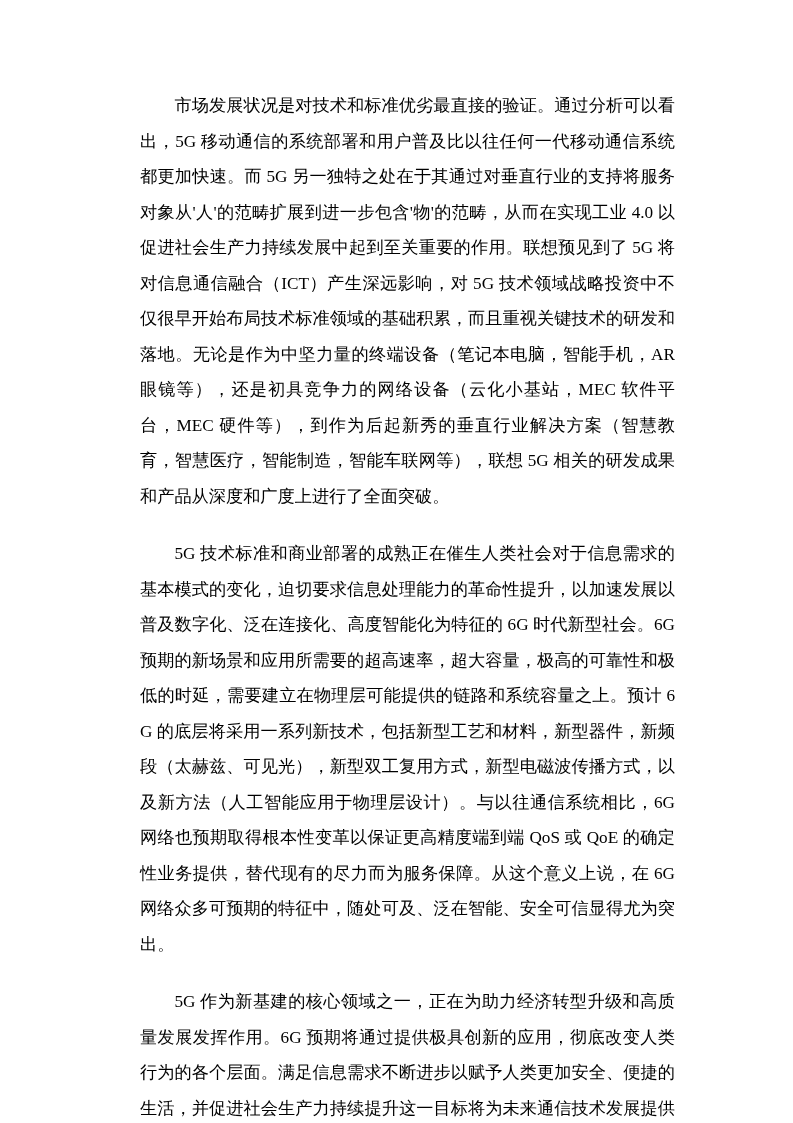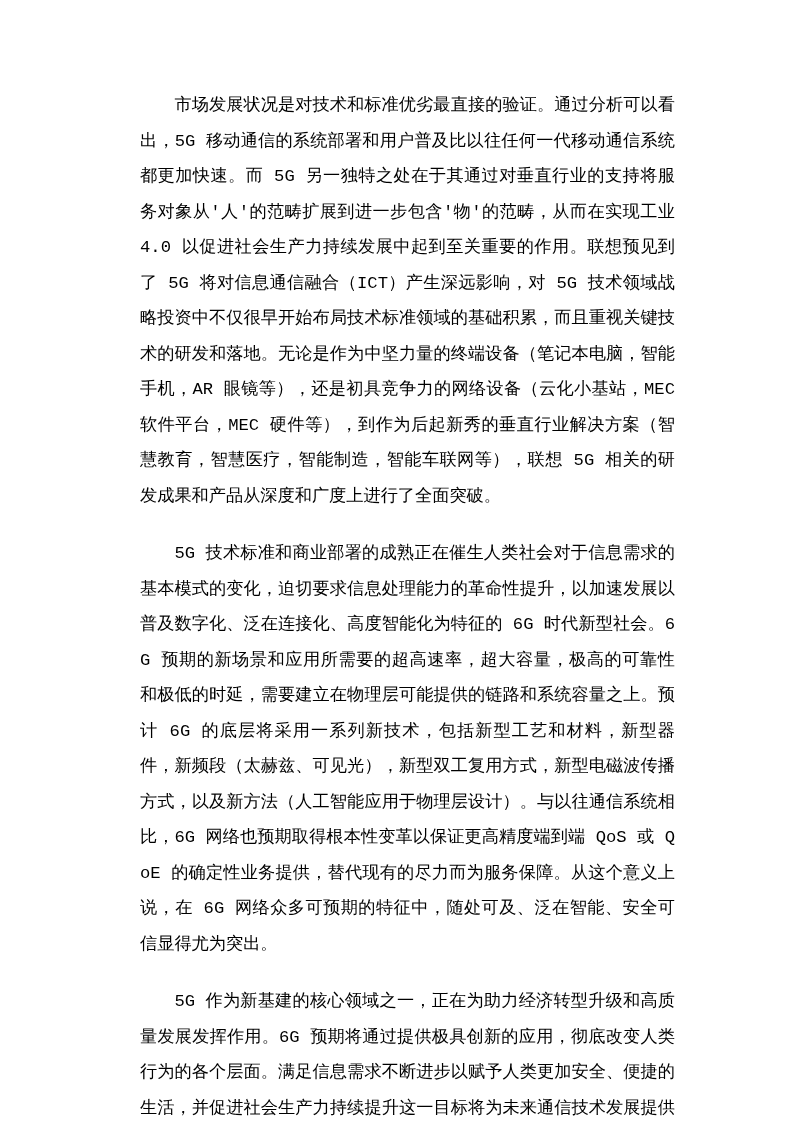--- a/index.html
+++ b/index.html
@@ -13,21 +13,20 @@
     font-family: "Liberation Serif", "DejaVu Serif", serif;
     color: #000000;
   }
   .page {
     position: relative;
     width: 793px;
     height: 1123px;
     background: #ffffff;
     box-sizing: border-box;
     padding: 88px 118px 0 140px;
-    font-family: Liberation Mono, monospace;
   }
   .doc-body {
     font-size: 17.2px;
     line-height: 35.5px;
     text-align: justify;
     text-justify: inter-ideograph;
   }
   .para {
     margin: 0 0 22px 0;
     text-indent: 2em;

